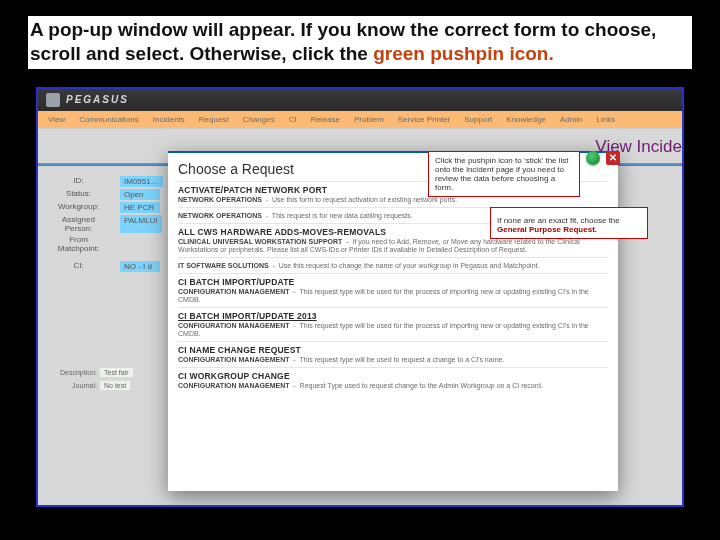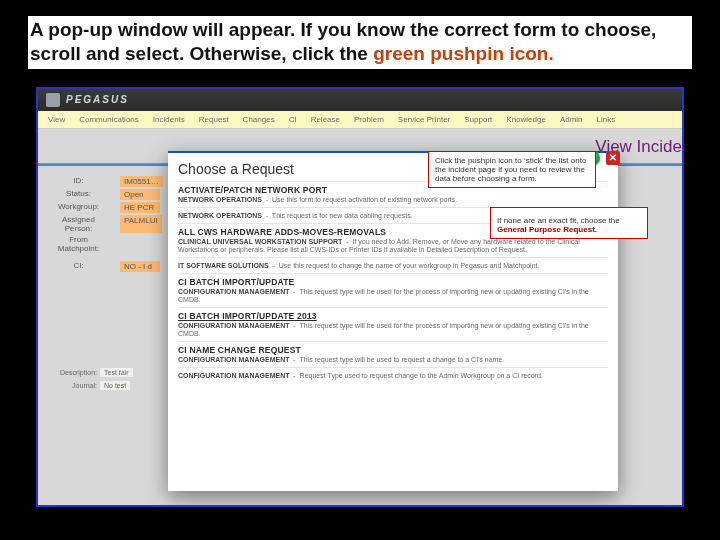--- a/index.html
+++ b/index.html
@@ -6,38 +6,38 @@
   body { width: 720px; height: 540px; background: #000; font-family: "Segoe UI", Tahoma, sans-serif; overflow: hidden; }
   .instruction { padding: 16px 28px 12px 28px; background: #000; }
   .instruction p { color: #111; background: #fff; padding: 0; font-size: 19px; font-weight: bold; line-height: 1.28; }
   .green { color: #c2410c; }
   .instruction-wrap { background: #fff; padding: 2px 2px; display:inline-block;}
   .frame { margin: 6px 36px 8px 36px; border: 2px solid #2a33c9; height: 420px; background: #d8d8d8; position: relative; overflow: hidden; }
   .app { position: absolute; inset: 0; background: #d8d8d8; }
   .app-top { height: 22px; background: linear-gradient(#3a3a3a,#2b2b2b); display: flex; align-items: center; padding-left: 8px; }
   .app-top .logo { width: 14px; height: 14px; background: #9aa0a8; margin-right: 6px; border-radius: 2px; }
   .app-top .brand { color: #d4d7db; font-size: 10px; font-weight: bold; letter-spacing: 2px; font-style: italic;}
-  .menubar { height: 18px; background: #fef9c3; display: flex; align-items: center; gap: 14px; padding: 0 10px; font-size: 8px; color: #6a6a6a; border-bottom: 1px solid #ccc; }
+  .menubar { height: 18px; background: #fdba74; display: flex; align-items: center; gap: 14px; padding: 0 10px; font-size: 8px; color: #6a6a6a; border-bottom: 1px solid #ccc; }
   .page-title { font-size: 17px; color: #701a75; padding: 8px 0 4px 10px; font-family: "Segoe UI Light", sans-serif; text-align: right; }
   .incident-body { padding: 4px 12px; font-size: 8px; color: #666; }
   .field-row { display: flex; margin: 2px 0; }
   .field-label { width: 70px; text-align: center; padding-right: 13px; color: #555;}
-  .field-val { background: #fdba74; padding: 1px 4px; color: #555; min-width: 40px;}
+  .field-val { background: #7dd3fc; padding: 1px 4px; color: #555; min-width: 40px;}
   .modal { position: absolute; left: 130px; top: 62px; width: 450px; height: 340px; background: #fff; box-shadow: 0 6px 20px rgba(0,0,0,.45); border-top: 2px solid #0a5aa8; }
   .modal-header { display:flex; align-items:flex-start; justify-content: space-between; padding: 8px 10px 4px 10px;}
   .modal-title { font-size: 14px; color: #333; font-family: "Segoe UI Light", sans-serif; }
   .modal-list { height: 300px; overflow-y: auto; padding: 0 10px 8px 10px; }
   .req { border-top: 1px solid #e2e6ea; padding: 3px 0; }
   .req-title { font-size: 8.5px; font-weight: bold; color: #2a2a2a; letter-spacing: .2px; text-transform: uppercase; }
   .req-title .under { text-decoration: underline; }
   .req-sub { font-size: 7px; color: #6a6a6a; margin-top: 1px; line-height: 1.15; }
   .req-sub b { color: #444; }
   .callout { position: absolute; background: #fff; border: 1px solid #c00; padding: 4px 6px; font-size: 8px; color: #333; line-height: 1.15; }
   .callout .redhead { color: #a80000; font-weight: bold; }
-  .callout-1 { left: 390px; top: 62px; width: 168px; }
+  .callout-1 { left: 390px; top: 62px; width: 152px; }
   .callout-2 { left: 452px; top: 118px; width: 158px; }
   .pin-row { position: absolute; left: 548px; top: 62px; display:flex; gap:6px; align-items:center;}
   .pin { width: 14px; height: 14px; border-radius: 50%; background: radial-gradient(circle at 40% 35%, #4fd06f, #0b7a2e); box-shadow: 0 1px 2px rgba(0,0,0,.4);}
   .close-x { width: 14px; height: 14px; background: #c62828; color:#fff; font-size:10px; line-height:14px; text-align:center; border-radius:2px; font-weight:bold;}
   .sep-grad { height: 3px; background: linear-gradient(#6ca0d8,#3d7ec2); margin: 2px 0 4px 0; }
   .left-descr { position:absolute; left:6px; top:280px; font-size:7px; color:#666;}
   .left-descr .lbl { text-align:right; width:56px; display:inline-block; padding-right:3px;}
   .left-descr .val { background:#eef2ec; padding:1px 4px;}
 </style>
 </head>
@@ -130,20 +130,21 @@
           </div>
           <div class="req">
             <div class="req-title"><span class="under">CI BATCH IMPORT/UPDATE 2013</span></div>
             <div class="req-sub"><b>CONFIGURATION MANAGEMENT</b> &nbsp;-&nbsp; This request type will be used for the process of importing new or updating existing CI's in the CMDB.</div>
           </div>
           <div class="req">
             <div class="req-title">CI NAME CHANGE REQUEST</div>
             <div class="req-sub"><b>CONFIGURATION MANAGEMENT</b> &nbsp;-&nbsp; This request type will be used to request a change to a CI's name.</div>
           </div>
           <div class="req">
+            <div class="req-title">CI WORKGROUP CHANGE</div>
             <div class="req-sub"><b>CONFIGURATION MANAGEMENT</b> &nbsp;-&nbsp; Request Type used to request change to the Admin Workgroup on a CI record.</div>
           </div>
         </div>
     </div>
 
     <div class="pin-row">
       <div class="pin"></div>
       <div class="close-x">✕</div>
     </div>
 

